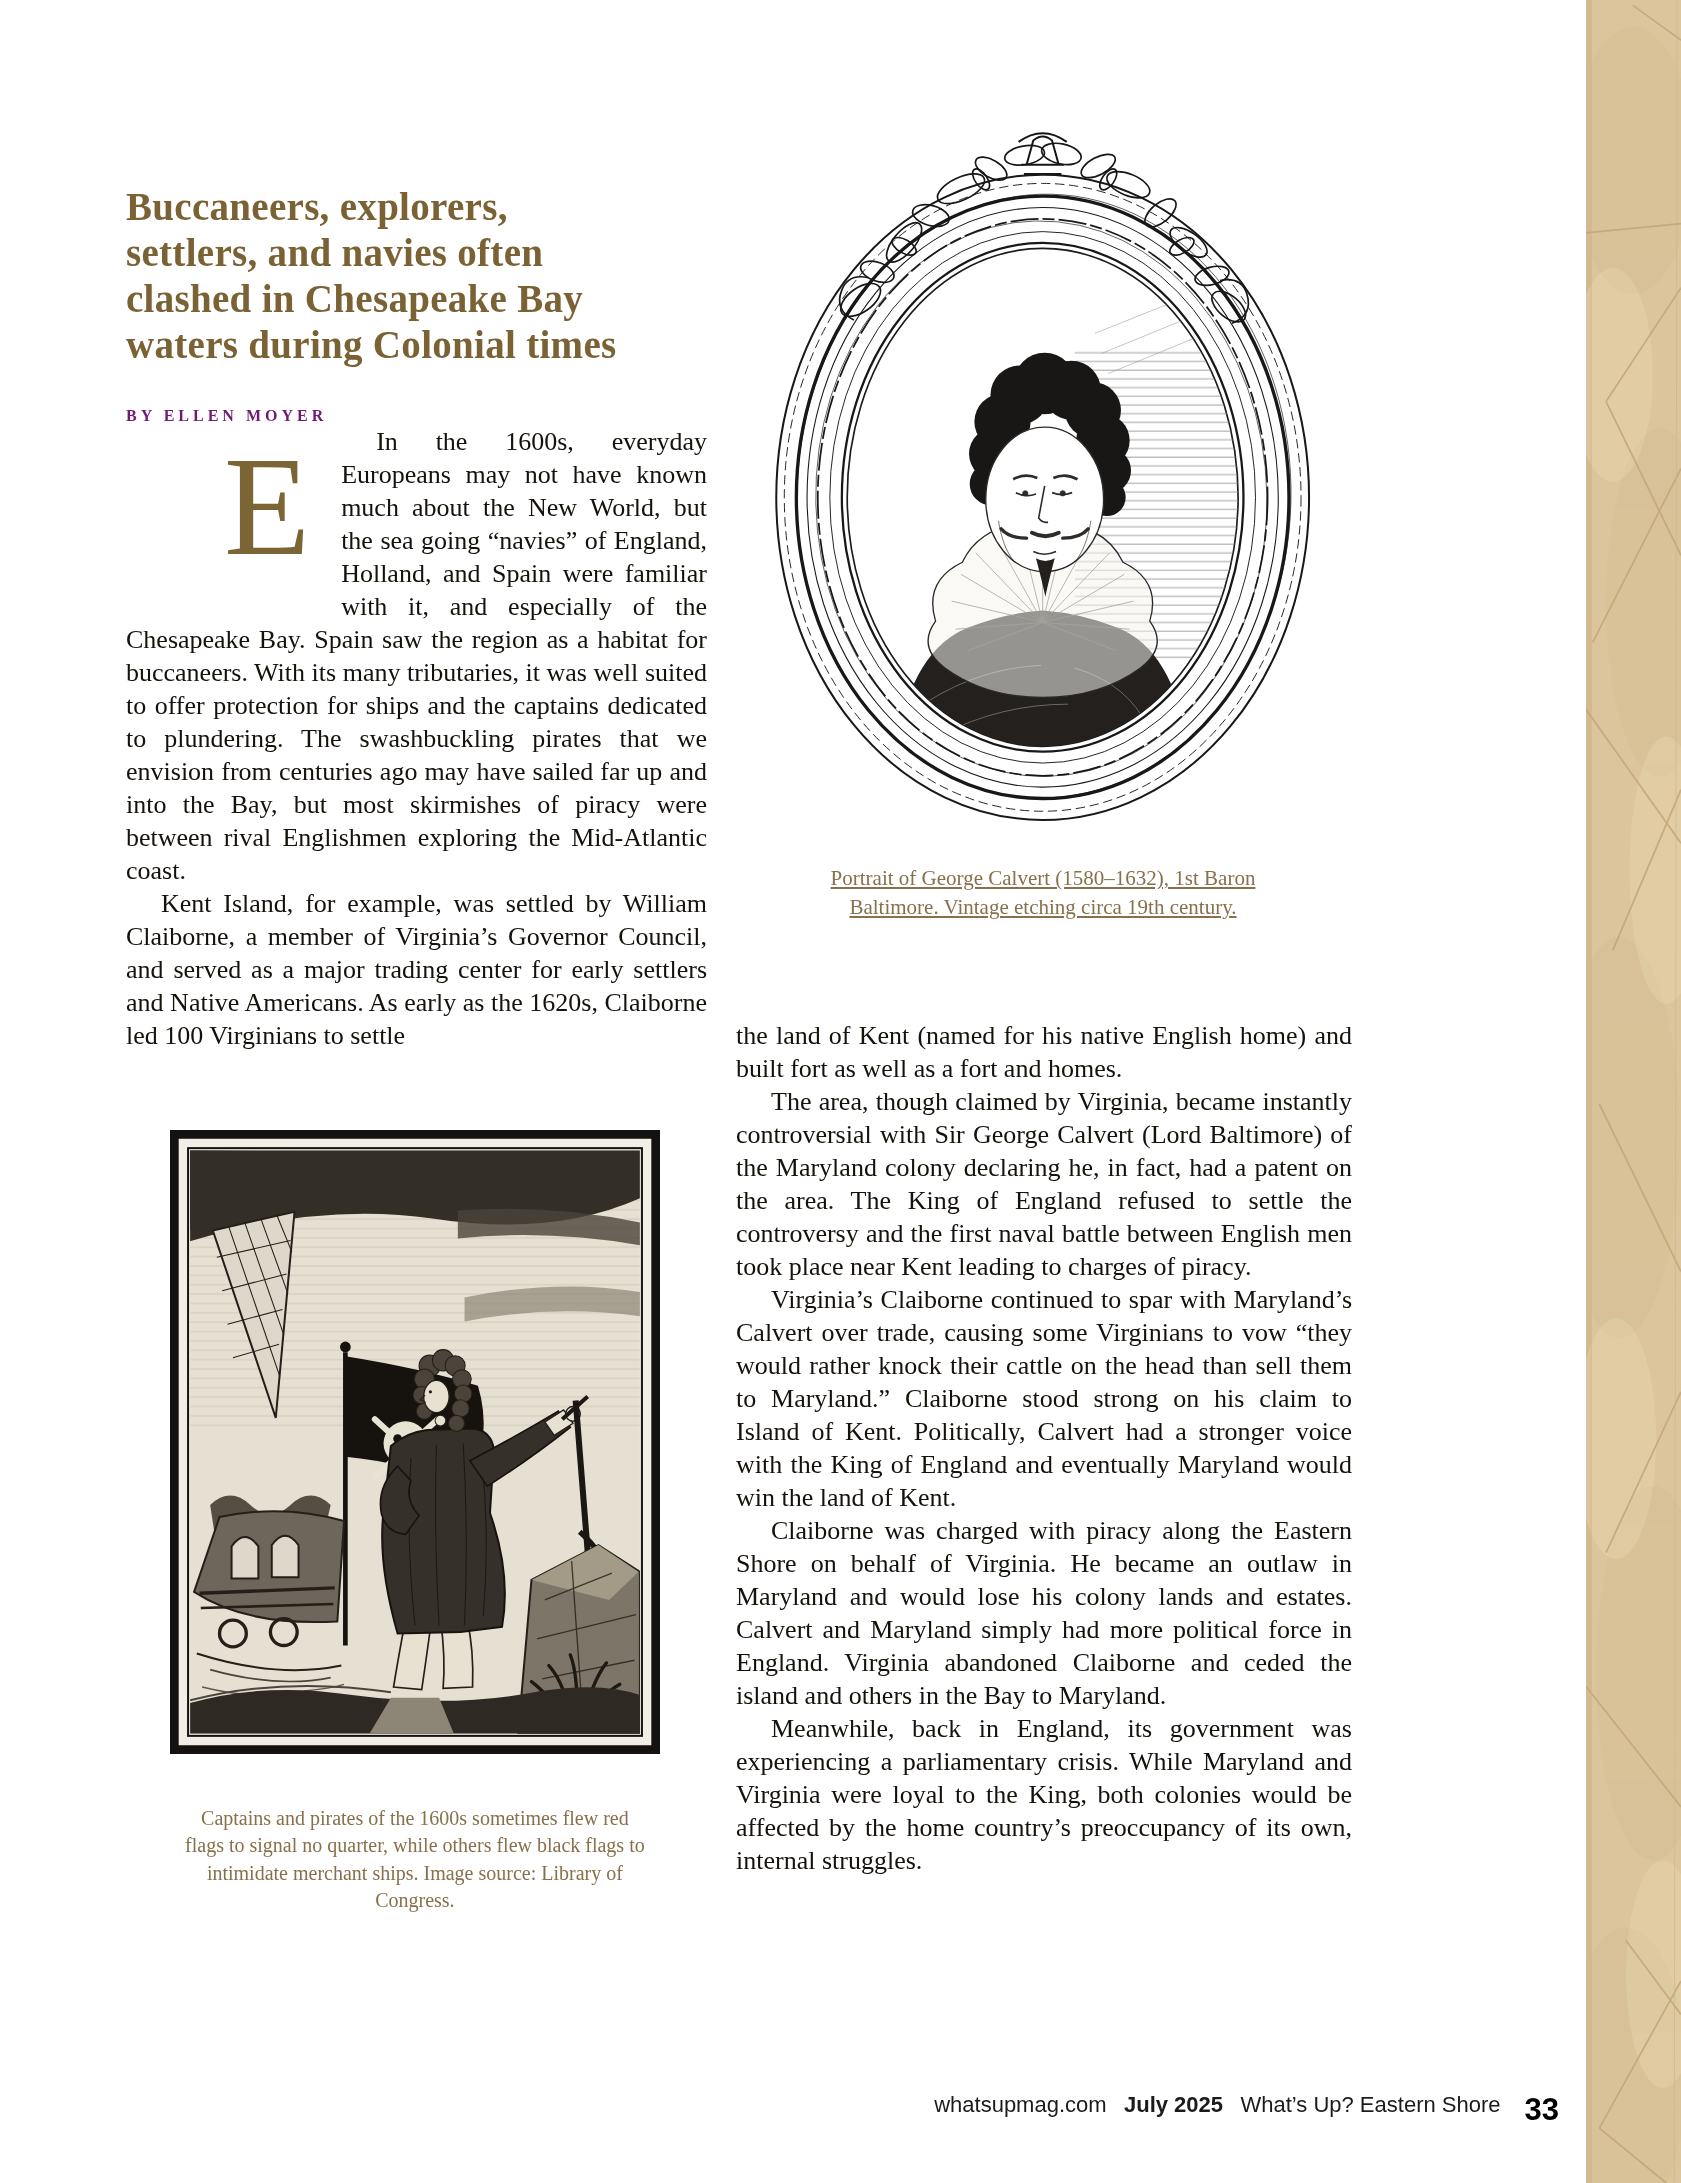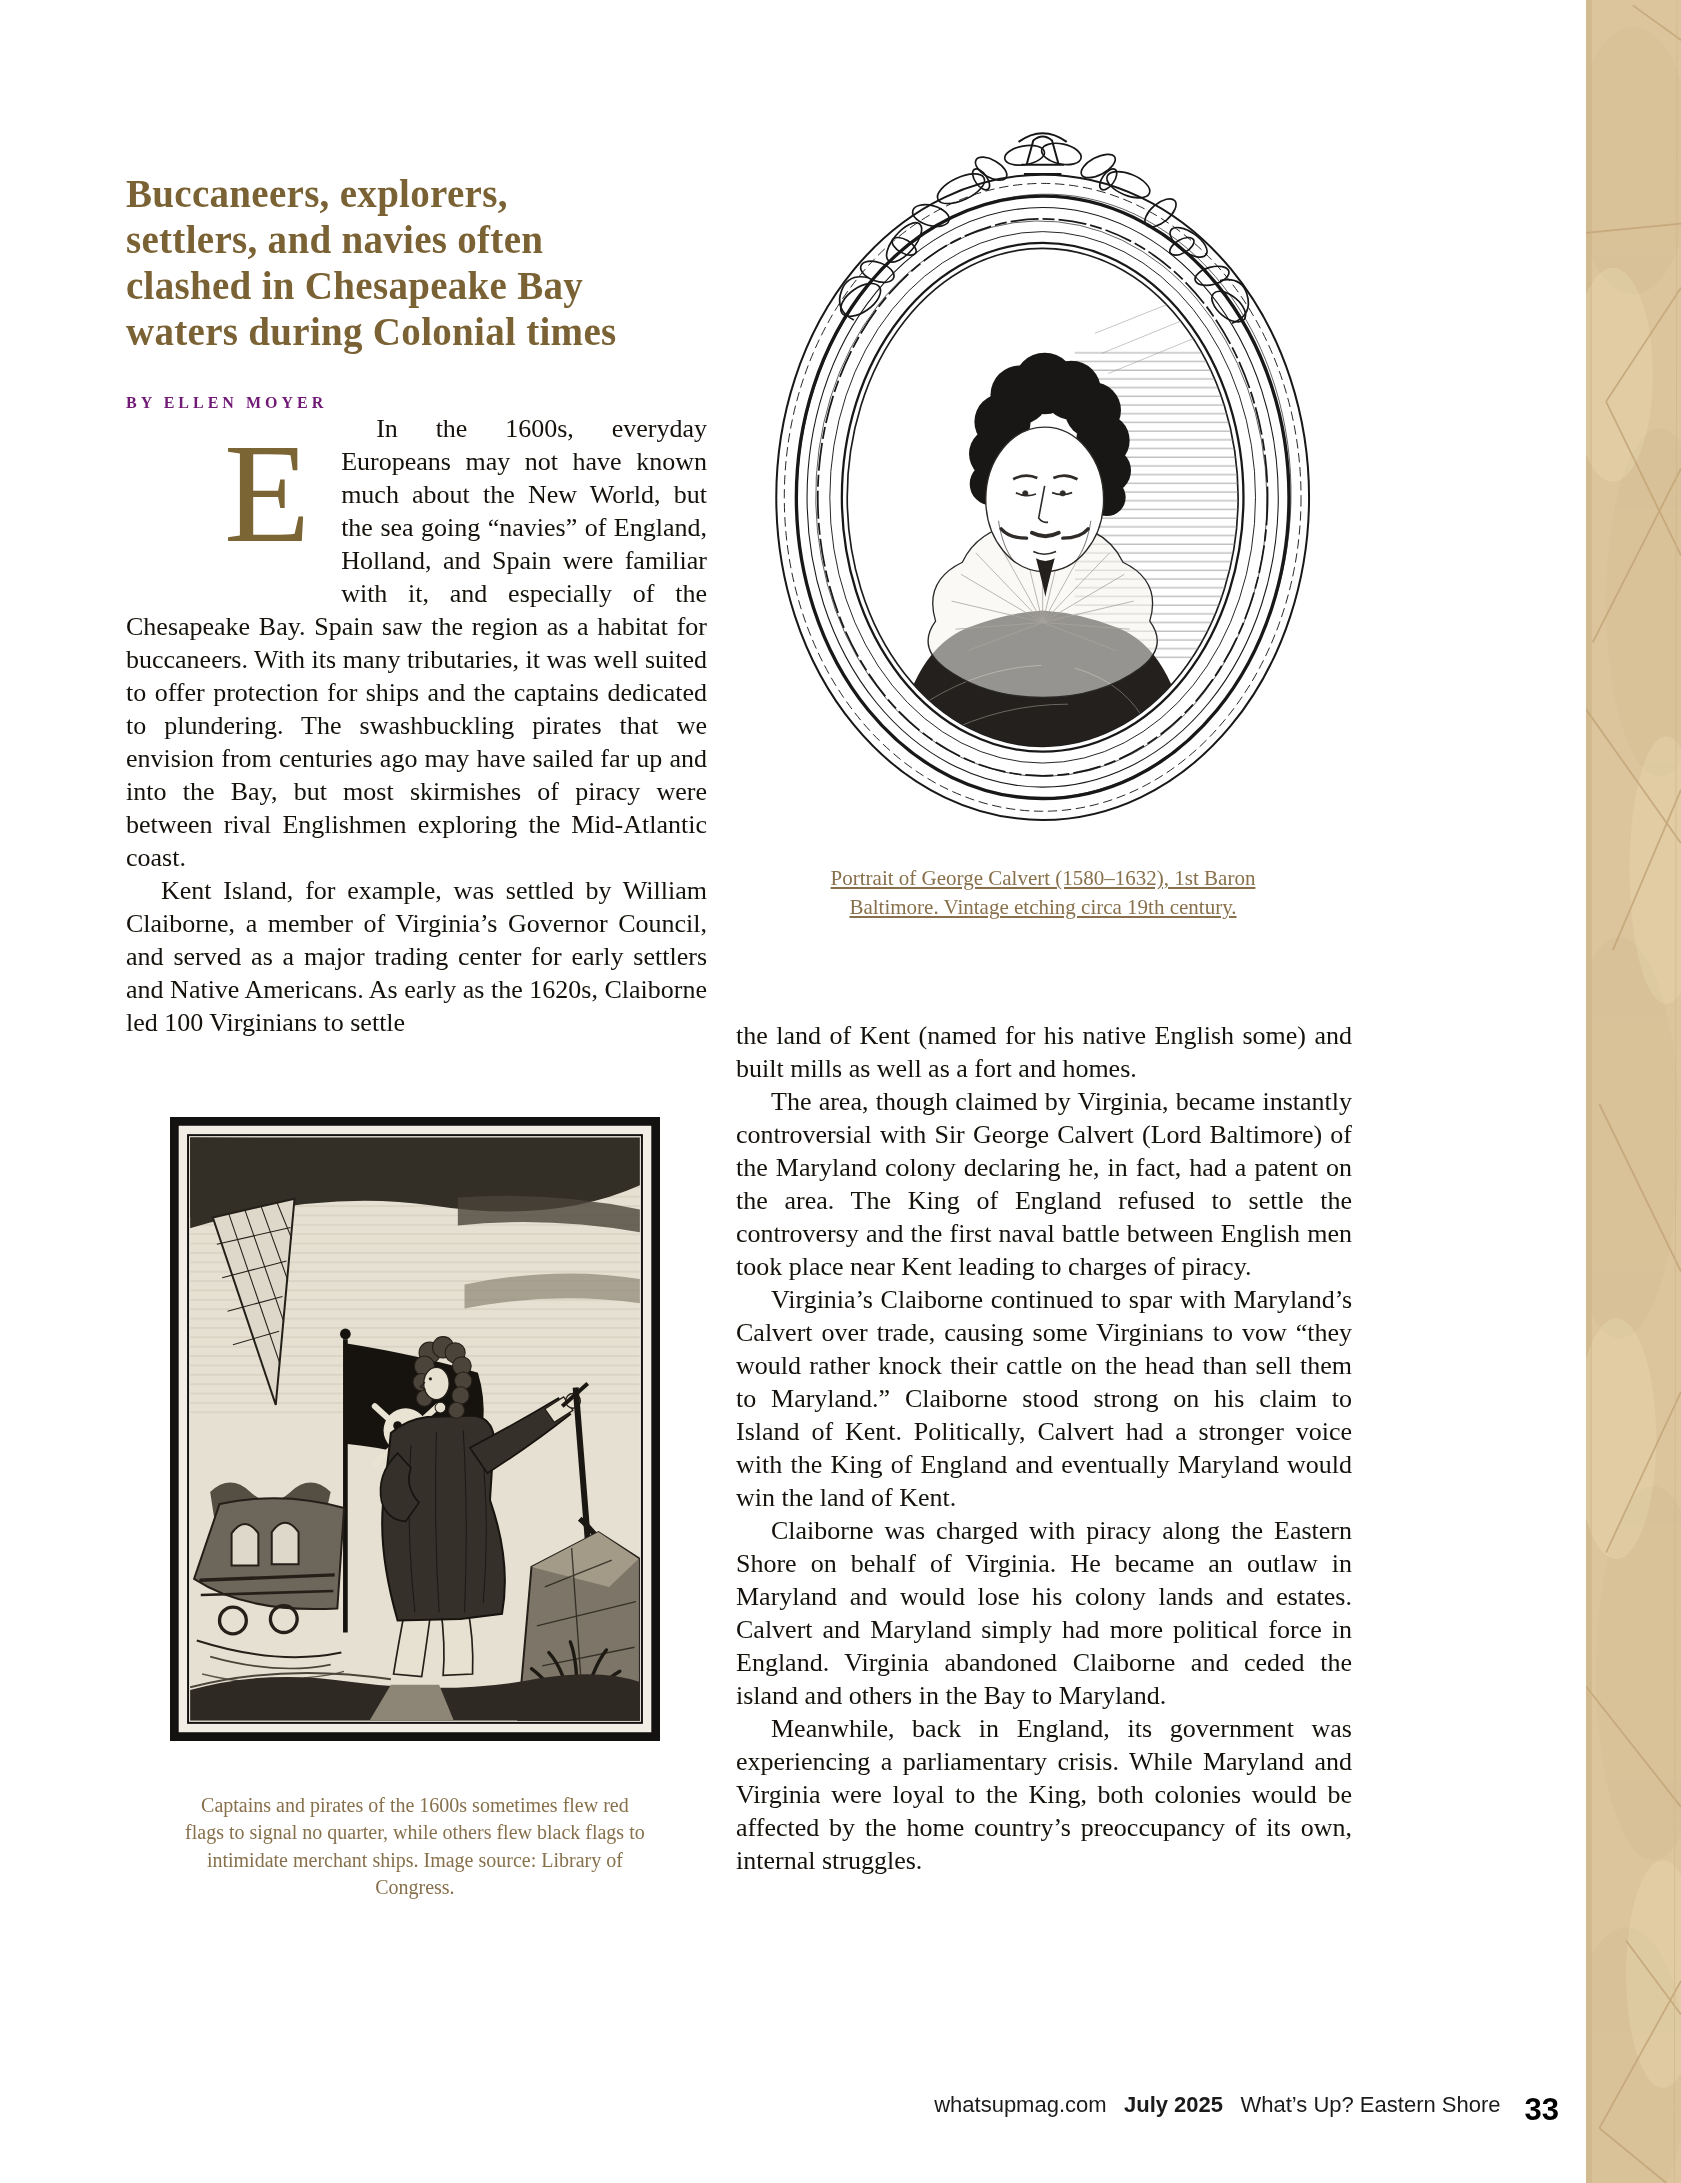--- a/index.html
+++ b/index.html
@@ -4,21 +4,21 @@
 <style>
   html,body{margin:0;padding:0;background:#fff;}
   .page{position:relative;width:1681px;height:2183px;background:#ffffff;overflow:hidden;
         font-family:"Liberation Serif",serif;}
 
   
   .band{position:absolute;right:0;top:0;width:95px;height:2183px;}
   .band svg{display:block;width:95px;height:2183px;}
 
   
-  .col-left{position:absolute;left:126px;top:171px;width:581px;}
+  .col-left{position:absolute;left:126px;top:184px;width:581px;}
   .col-right{position:absolute;left:736px;top:79px;width:616px;}
 
   h1.headline{margin:0;font-size:39px;line-height:46px;font-weight:700;color:#7a6234;letter-spacing:0.3px;}
   .hl{display:block;}
 
   .byline{margin-top:39px;font-size:16px;font-weight:700;letter-spacing:4px;color:#701a75;}
 
   p.body{margin:0;font-size:26px;line-height:33px;text-align:justify;color:#15110b;hyphens:auto;}
   p.indent{text-indent:35px;}
   .p1{margin-top:60px;text-indent:35px;}
@@ -347,21 +347,21 @@
             <path d="M408,706 q16,8 34,0" stroke-width="2.5"></path>
             <path d="M356,660 q6,40 24,62" stroke-width="1.6" opacity="0.6"></path>
             <path d="M494,660 q-6,40 -24,62" stroke-width="1.6" opacity="0.6"></path>
           </g>
           <path d="M412,716 q12,46 14,58 q2,-12 14,-58 q-14,8 -28,0 Z" fill="#23201d"></path>
         </g>
       </svg>
       <figcaption class="cap cap-portrait">Portrait of George Calvert (1580–1632), 1st Baron Baltimore. Vintage etching circa 19th century.</figcaption>
     </figure>
 
-    <p class="body txt-start">the land of Kent (named for his native English some) and built mills as well as a fort and homes.</p>
+    <p class="body txt-start">the land of Kent (named for his native English home) and built fort as well as a fort and homes.</p>
     <p class="body indent">The area, though claimed by Virginia, became instantly controversial with Sir George Calvert (Lord Baltimore) of the Maryland colony declaring he, in fact, had a patent on the area. The King of England refused to settle the controversy and the first naval battle between English men took place near Kent leading to charges of piracy.</p>
     <p class="body indent">Virginia’s Claiborne continued to spar with Maryland’s Calvert over trade, causing some Virginians to vow “they would rather knock their cattle on the head than sell them to Maryland.” Claiborne stood strong on his claim to Island of Kent. Politically, Calvert had a stronger voice with the King of England and eventually Maryland would win the land of Kent.</p>
     <p class="body indent">Claiborne was charged with piracy along the Eastern Shore on behalf of Virginia. He became an outlaw in Maryland and would lose his colony lands and estates. Calvert and Maryland simply had more political force in England. Virginia abandoned Claiborne and ceded the island and others in the Bay to Maryland.</p>
     <p class="body indent">Meanwhile, back in England, its government was experiencing a parliamentary crisis. While Maryland and Virginia were loyal to the King, both colonies would be affected by the home country’s preoccupancy of its own, internal struggles.</p>
   </section>
 
   <footer class="pagefoot">
     <span class="f-site">whatsupmag.com</span>
     <span class="f-issue">July 2025</span>
     <span class="f-pub">What’s Up? Eastern Shore</span>

